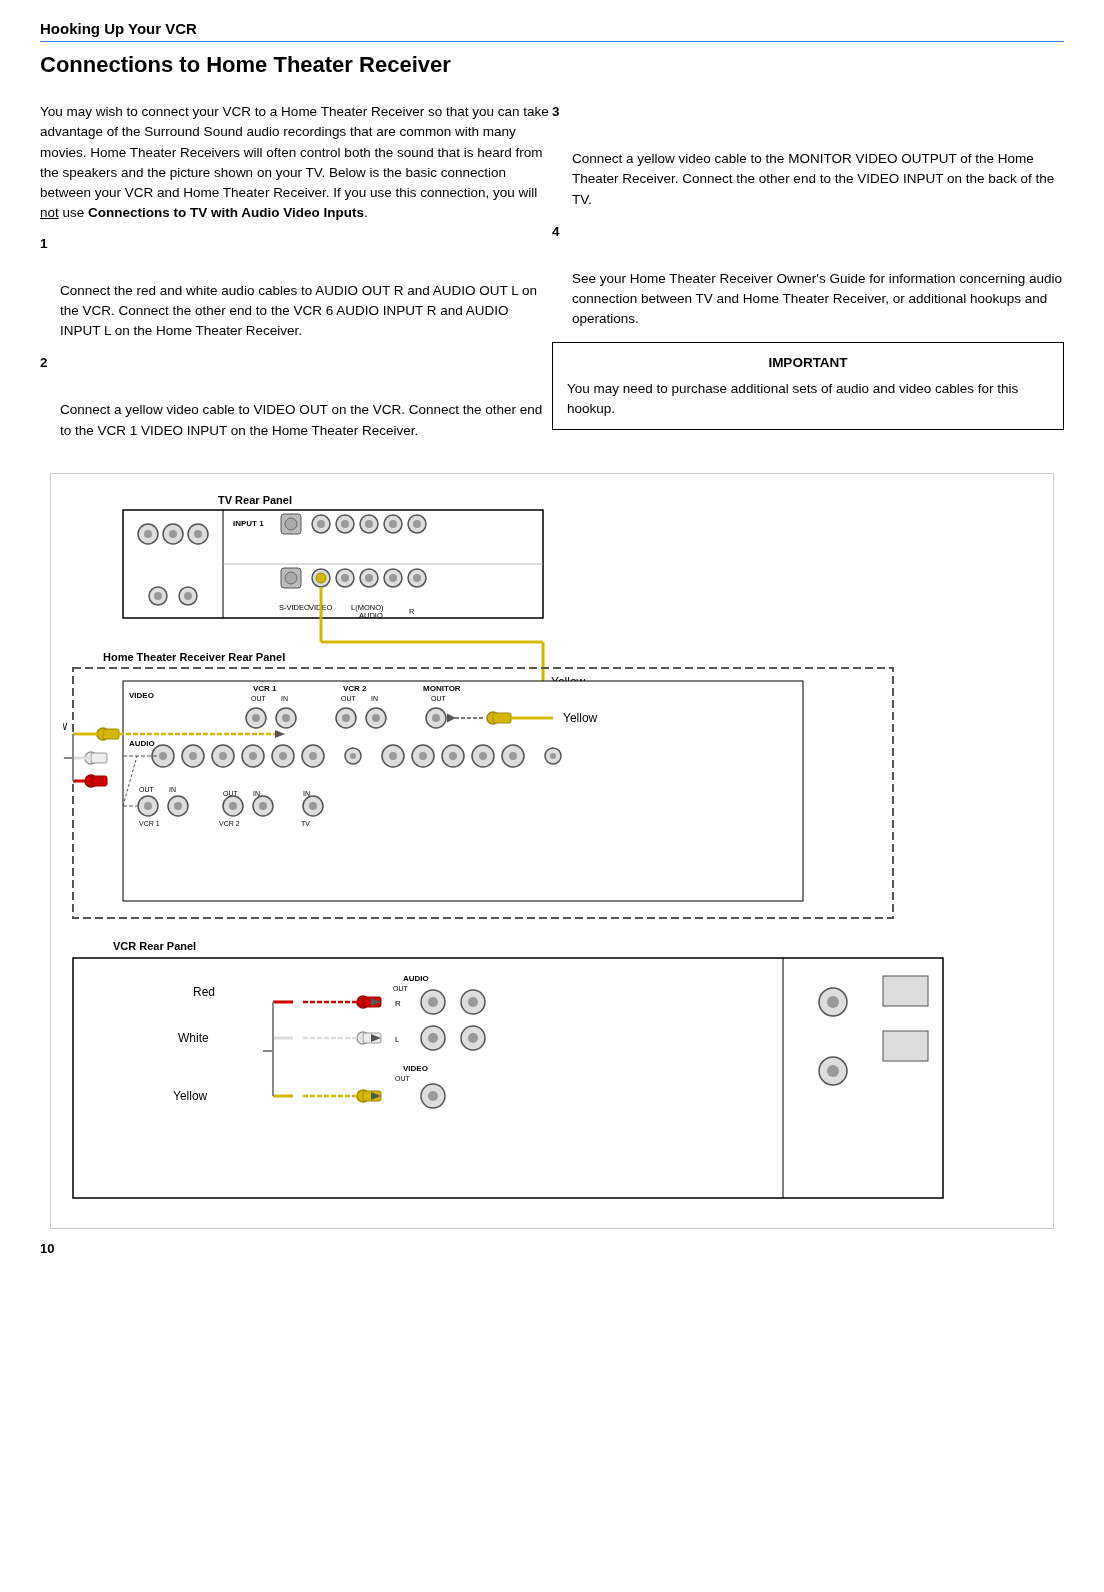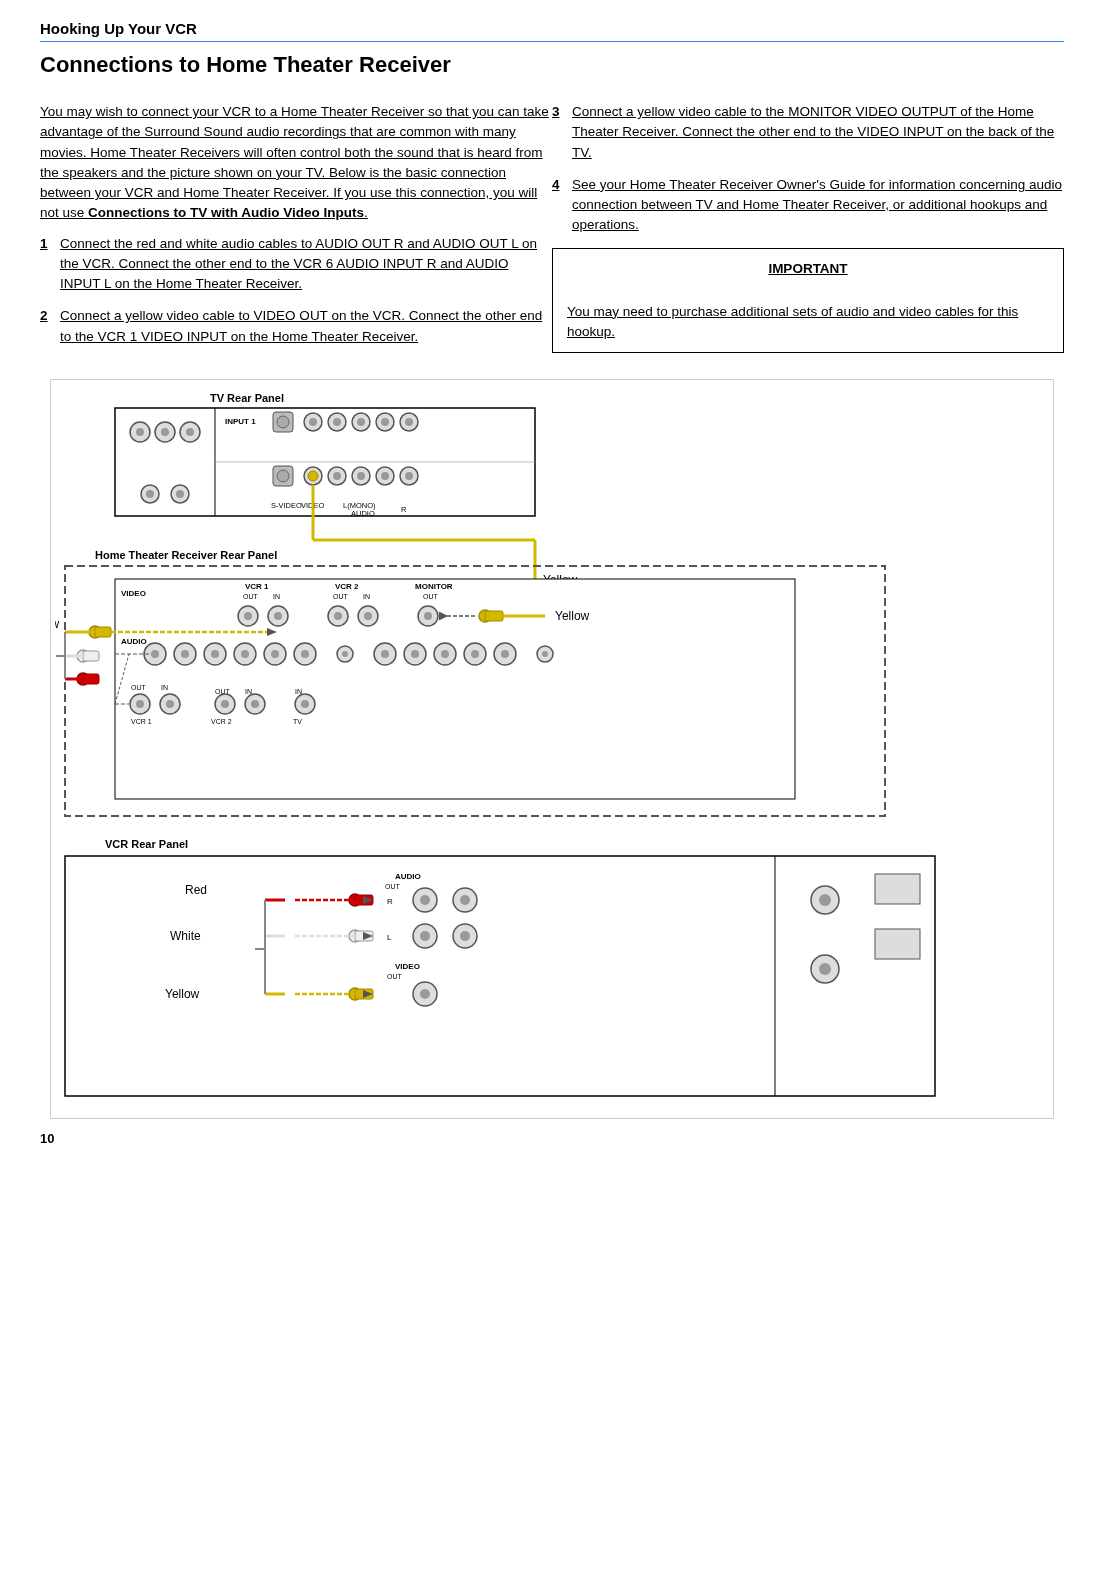--- a/index.html
+++ b/index.html
@@ -23,21 +23,20 @@
 
     h2.section-title {
       font-size: 22px;
       font-weight: bold;
       margin-bottom: 24px;
     }
 
     .content-area {
       display: flex;
       margin-bottom: 20px;
-      text-decoration: underline;
     }
 
     .left-col {
       flex: 1;
       font-size: 13.5px;
       line-height: 1.5;
     }
 
     .right-col {
       flex: 1;
@@ -53,43 +52,44 @@
       display: flex;
       gap: 6px;
       margin-bottom: 12px;
     }
     .step-num {
       font-weight: bold;
       min-width: 14px;
     }
     .step-content {
       flex: 1;
+      margin-top: 47px;
     }
 
     .important-box {
       border: 1px solid #000;
       padding: 10px 14px;
       margin-top: 10px;
     }
     .important-box .imp-title {
       text-align: center;
       font-weight: bold;
-      margin-bottom: 23px;
+      margin-bottom: 6px;
       font-size: 13.5px;
     }
     .important-box .imp-text {
       font-size: 13.5px;
       line-height: 1.5;
     }
 
     
     .diagram-container {
       border: 1px solid #ccc;
       margin: 12px 10px;
-      padding: 4px;
+      padding: 12px;
       position: relative;
     }
 
     
     .diagram-svg {
       display: block;
       margin: 0 auto;
     }
   </style>
 </head>

